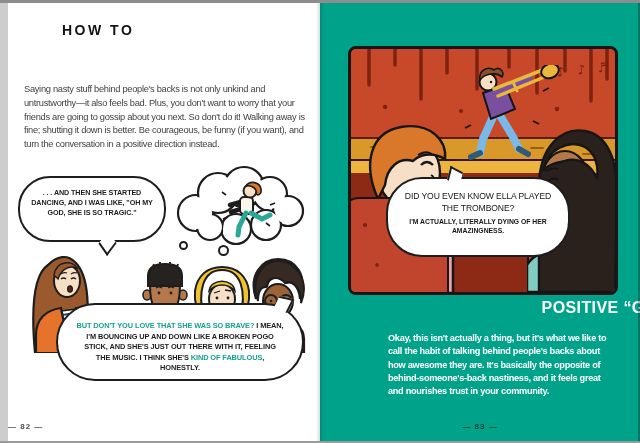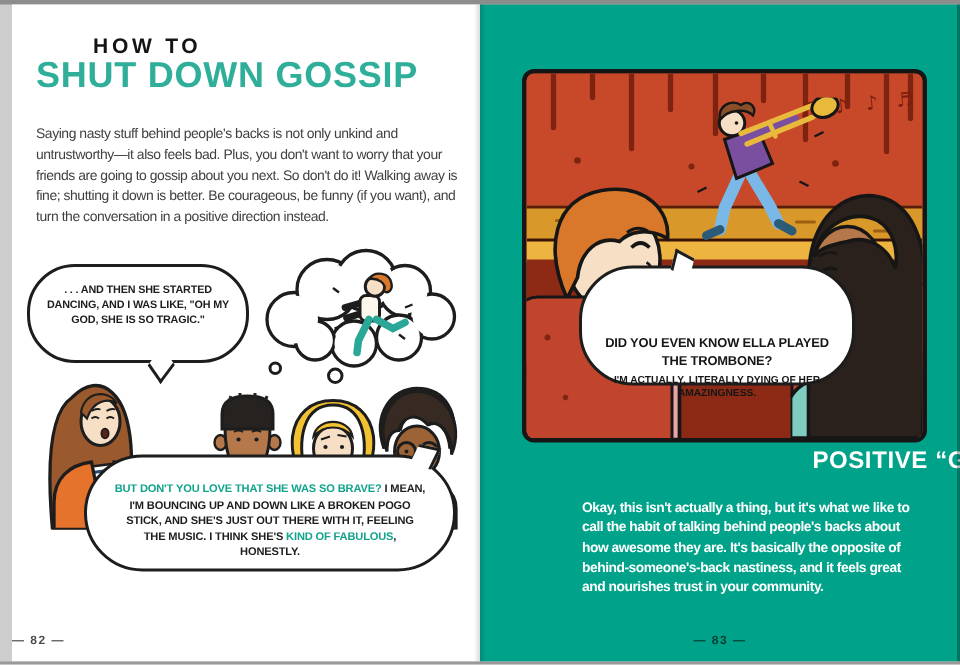--- a/index.html
+++ b/index.html
@@ -51,41 +51,40 @@
                          radial-gradient(circle at 58px 48px,#7d2413 1.4px,rgba(0,0,0,0) 2.2px),
                          radial-gradient(circle at 34px 66px,#7d2413 1.4px,rgba(0,0,0,0) 2.2px);}
   .seat1{left:-10px;top:148px;width:104px;height:100px;z-index:3;}
   .seat2{left:176px;top:140px;width:104px;height:108px;z-index:1;}
   .notes{position:absolute;left:182px;top:14px;color:#7d1d0e;font-size:13px;letter-spacing:4px;
          transform:rotate(-6deg);font-family:"DejaVu Sans",sans-serif;}
   .trombonist-wrap{position:absolute;left:96px;top:16px;z-index:1;}
   .fan-wrap{position:absolute;left:-4px;top:52px;z-index:2;}
   .friend-wrap{position:absolute;left:176px;top:58px;z-index:2;}
   .bubble3{left:66px;top:174px;width:184px;height:80px;border-radius:36px;padding:12px 10px 0 10px;z-index:8;}
-  .bubble3 .b3-line1{font-size:8.6px;line-height:11.5px;font-weight:700;letter-spacing:-0.1px;color:#161616;margin-top:32px;}
+  .bubble3 .b3-line1{font-size:8.6px;line-height:11.5px;font-weight:400;letter-spacing:-0.1px;color:#161616;}
   .bubble3 .b3-line2{margin-top:3px;font-size:6.8px;line-height:9px;font-weight:700;letter-spacing:0;color:#161616;}
   .tail3{left:128px;top:166px;width:12px;height:12px;border-left:2px solid #1d1d1d;border-top:2px solid #1d1d1d;
          transform:rotate(28deg) skew(14deg);z-index:9;}
   .pos-heading{position:absolute;left:0;top:296px;width:384px;text-align:right;color:#ffffff;
                font-size:16px;font-weight:900;letter-spacing:.4px;}
   .pos-body{position:absolute;left:68px;top:320px;width:226px;color:#ffffff;font-size:9.2px;
             line-height:13.2px;font-weight:700;letter-spacing:-0.3px;}
   .pagenum-right{position:absolute;left:0;top:419px;width:320px;text-align:center;
                  font-size:8px;letter-spacing:1px;color:#063c31;font-weight:700;}
   svg{display:block;}
 </style>
 </head>
 <body>
 
 <div class="screen">
   <div class="chrome-top"></div>
 
   <div class="page page-left">
     <div class="kicker">HOW TO</div>
-    <div class="big-title">SHUT DOWN GOSSIP</div>
     <p class="intro">Saying nasty stuff behind people's backs is not only unkind and untrustworthy—it also feels bad. Plus, you don't want to worry that your friends are going to gossip about you next. So don't do it! Walking away is fine; shutting it down is better. Be courageous, be funny (if you want), and turn the conversation in a positive direction instead.</p>
 
     <div class="bubble bubble1">
       <span>. . . AND THEN SHE STARTED DANCING, AND I WAS LIKE, "OH MY GOD, SHE IS SO TRAGIC."</span>
     </div>
     <div class="tail tail1"></div>
 
     <div class="cloud-wrap">
       <svg width="152" height="92" viewBox="0 0 152 92">
         <g stroke="#1d1d1d" stroke-width="2.2" fill="#ffffff">

